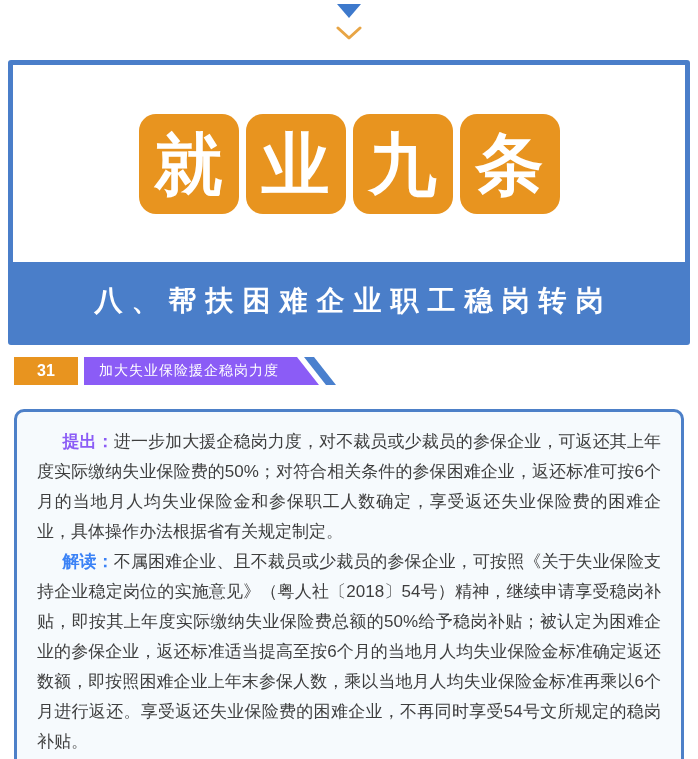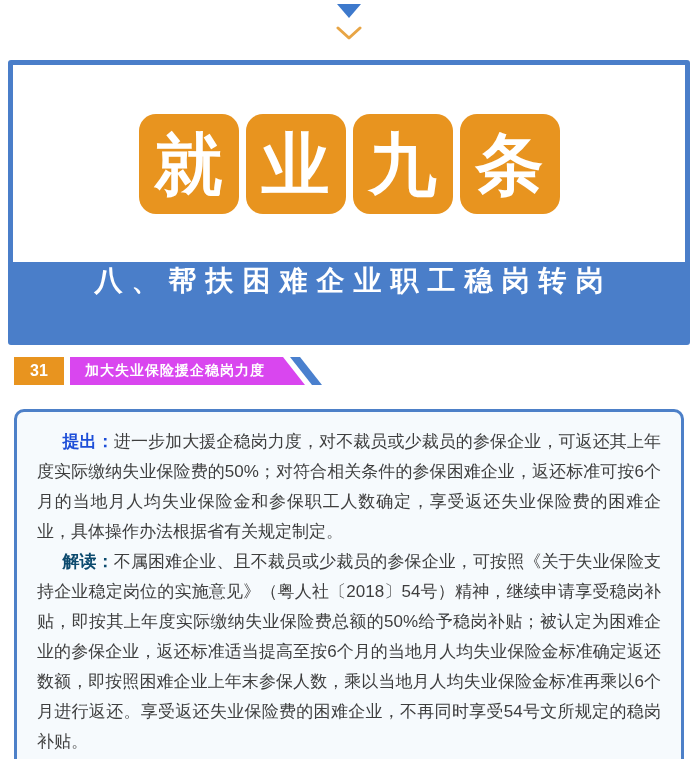--- a/index.html
+++ b/index.html
@@ -43,49 +43,49 @@
     border-radius: 17px;
     display: flex; align-items: center; justify-content: center;
     color: #ffffff;
     font-size: 68px;
     font-weight: bold;
     line-height: 1;
   }
   .band {
     height: 78px;
     background: #4a7ec9;
-    display: flex; align-items: flex-start; justify-content: center;
+    display: flex; align-items: center; justify-content: center;
     color: #ffffff;
     font-size: 28px;
     font-weight: bold;
     letter-spacing: 9px;
     text-indent: 9px;
   }
 
   
   .section-row {
     margin: 12px 0 0 14px;
     display: flex;
     align-items: stretch;
     height: 28px;
   }
   .num-badge {
-    width: 50px;
+    width: 64px;
     background: #e8941f;
     color: #ffffff;
     font-size: 16px;
     font-weight: bold;
     display: flex; align-items: center; justify-content: center;
   }
   .banner {
     margin-left: 6px;
-    background: #d946ef;
+    background: #8b5cf6;
     color: #ffffff;
     font-size: 14px;
-    font-weight: bold;
+    font-weight: normal;
     letter-spacing: 1px;
     display: flex; align-items: center;
     padding: 0 40px 0 15px;
     clip-path: polygon(0 0, calc(100% - 22px) 0, 100% 100%, 0 100%);
   }
   .stripe {
     width: 32px;
     margin-left: -15px;
     background: #4a80ce;
     clip-path: polygon(0 0, 10px 0, 32px 100%, 22px 100%);
@@ -98,22 +98,22 @@
     border-radius: 10px;
     background: #f6fafd;
     padding: 15px 20px 13px 20px;
     color: #3e3e3e;
     font-size: 17px;
     line-height: 30px;
     text-align: justify;
   }
   .article-box p { text-indent: 1.5em; }
   .lbl { font-weight: bold; }
-  .lbl-orange { color: #1d4ed8; }
-  .lbl-blue   { color: #0c4a6e; }
+  .lbl-orange { color: #8b5cf6; }
+  .lbl-blue   { color: #3b82f6; }
 </style>
 </head>
 <body>
 
 <div class="page">
 
   <div class="arrows">
     <div class="tri-down"></div>
     <svg class="chev" width="26" height="16" viewBox="0 0 26 16">
       <polyline points="2,3 13,13 24,3" fill="none" stroke="#e8a545" stroke-width="3" stroke-linecap="round" stroke-linejoin="round"></polyline>

